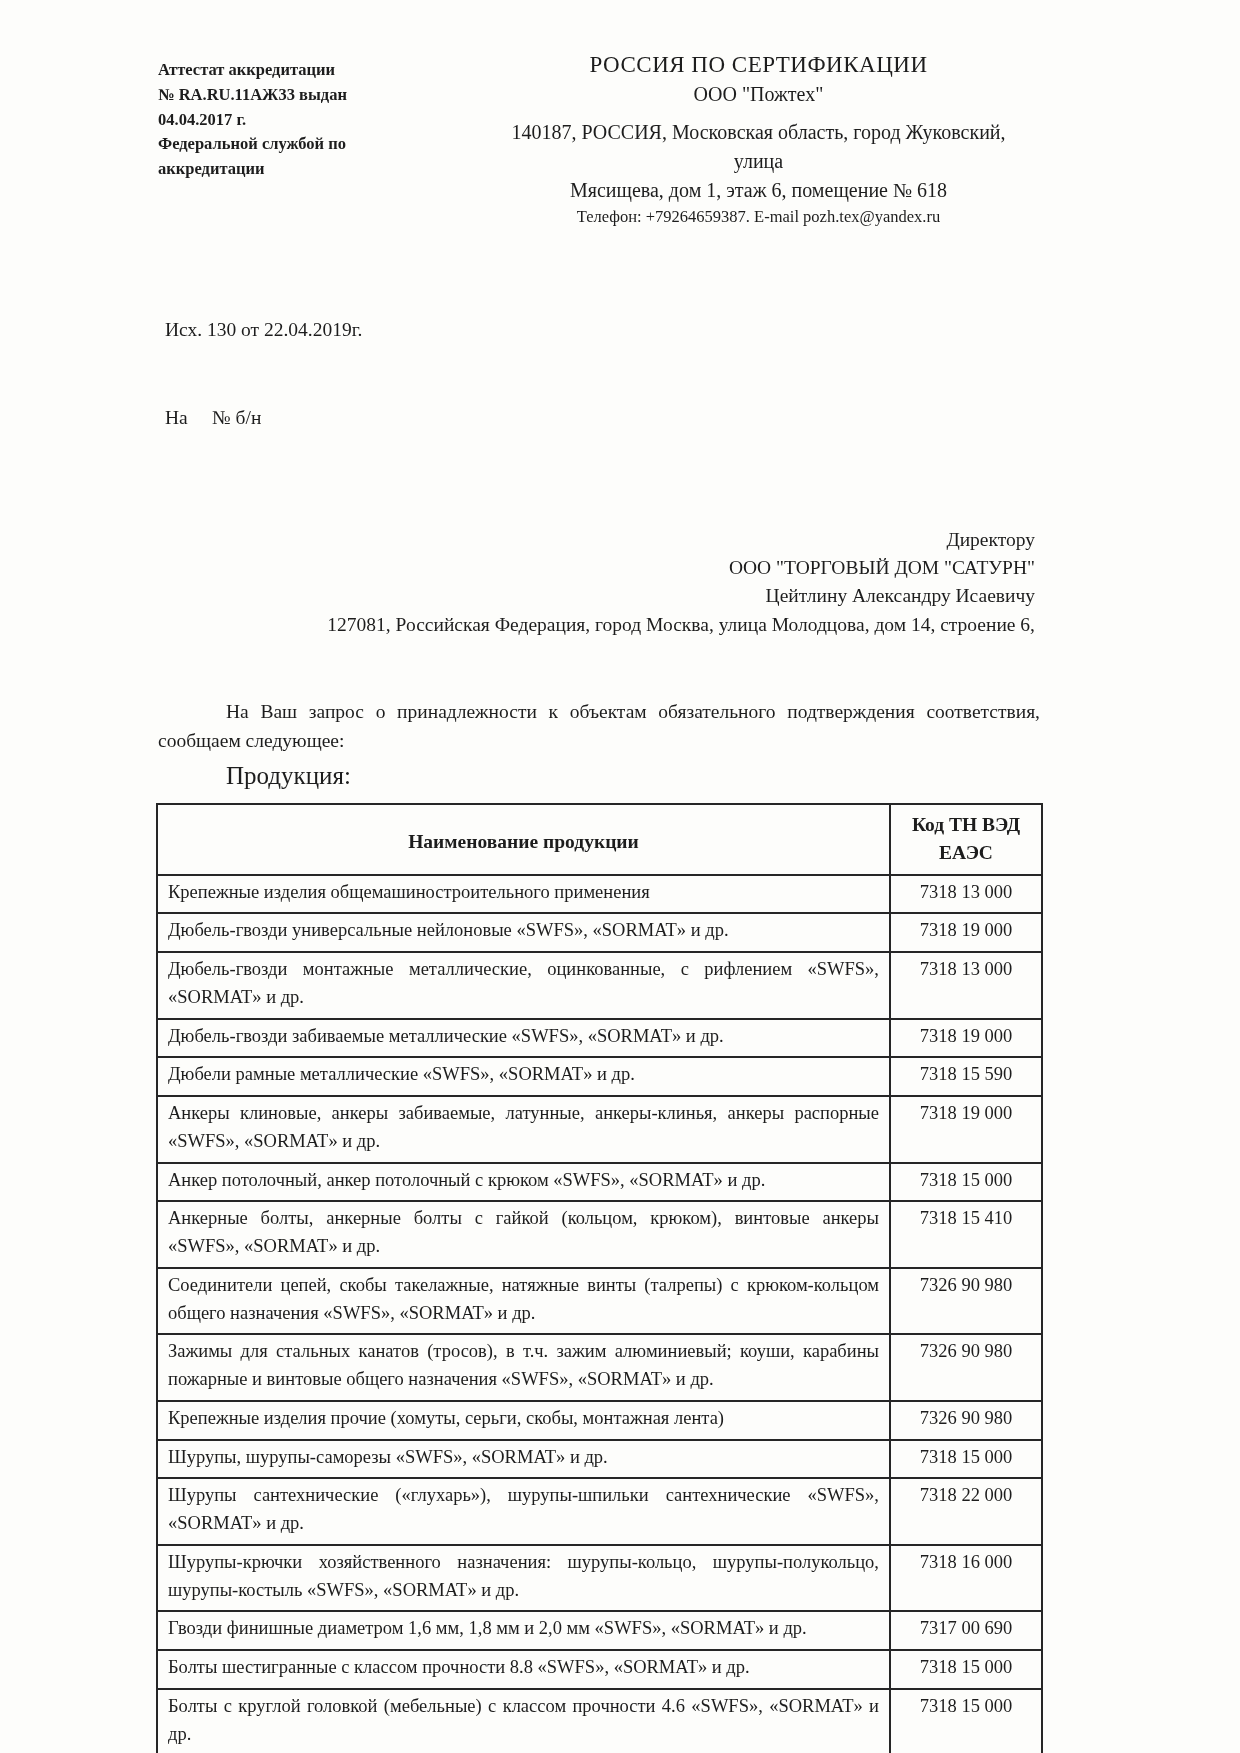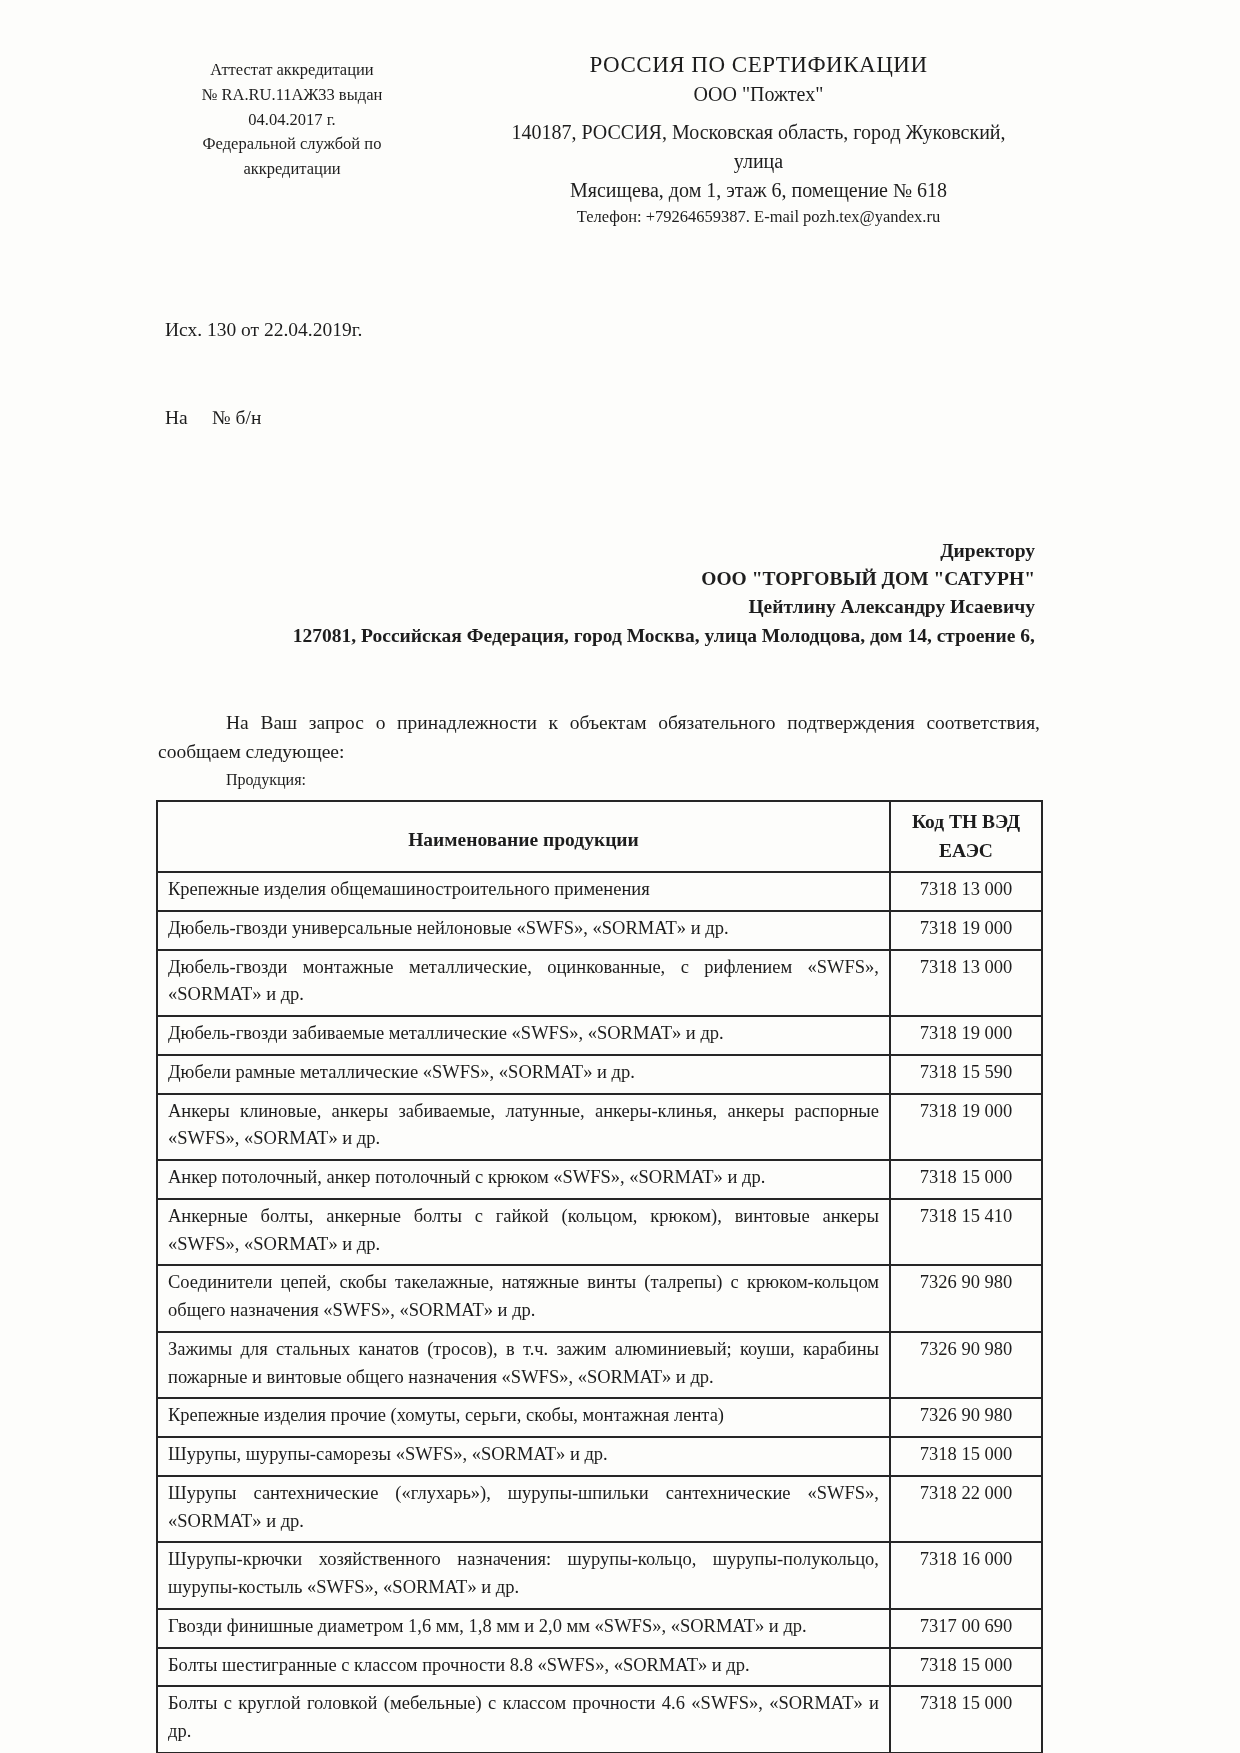--- a/index.html
+++ b/index.html
@@ -21,22 +21,22 @@
 
   
   .letterhead {
     display: flex;
     align-items: flex-start;
     padding-left: 158px;
   }
   .accred-block {
     width: 268px;
     padding-top: 6px;
-    text-align: center;
-    font-weight: normal;
+    text-align: left;
+    font-weight: bold;
     font-size: 16.5px;
     line-height: 1.5;
   }
   .org-block {
     width: 545px;
     margin-left: 60px;
     text-align: center;
   }
   .org-title {
     font-size: 23px;
@@ -59,39 +59,39 @@
   
   .outgoing-block {
     margin: 28px 0 0 165px;
     font-size: 19.5px;
     line-height: 1.5;
     white-space: pre-wrap;
   }
 
   
   .addressee {
-    margin-top: 46px;
+    margin-top: 35px;
     padding: 0 205px 0 158px;
     text-align: right;
-    font-weight: bold;
+    font-weight: normal;
     font-size: 19.5px;
     line-height: 1.45;
   }
 
   
   .body-paragraph {
     margin: 58px 200px 0 158px;
     font-size: 19.5px;
     line-height: 1.5;
     text-indent: 68px;
     text-align: justify;
   }
   .products-label {
     margin: 2px 200px 0 158px;
-    font-size: 16px;
+    font-size: 25px;
     line-height: 1.5;
     text-indent: 68px;
   }
 
   
   table.products {
     border-collapse: collapse;
     margin: 8px 0 0 156px;
     width: 877px;
     table-layout: fixed;

